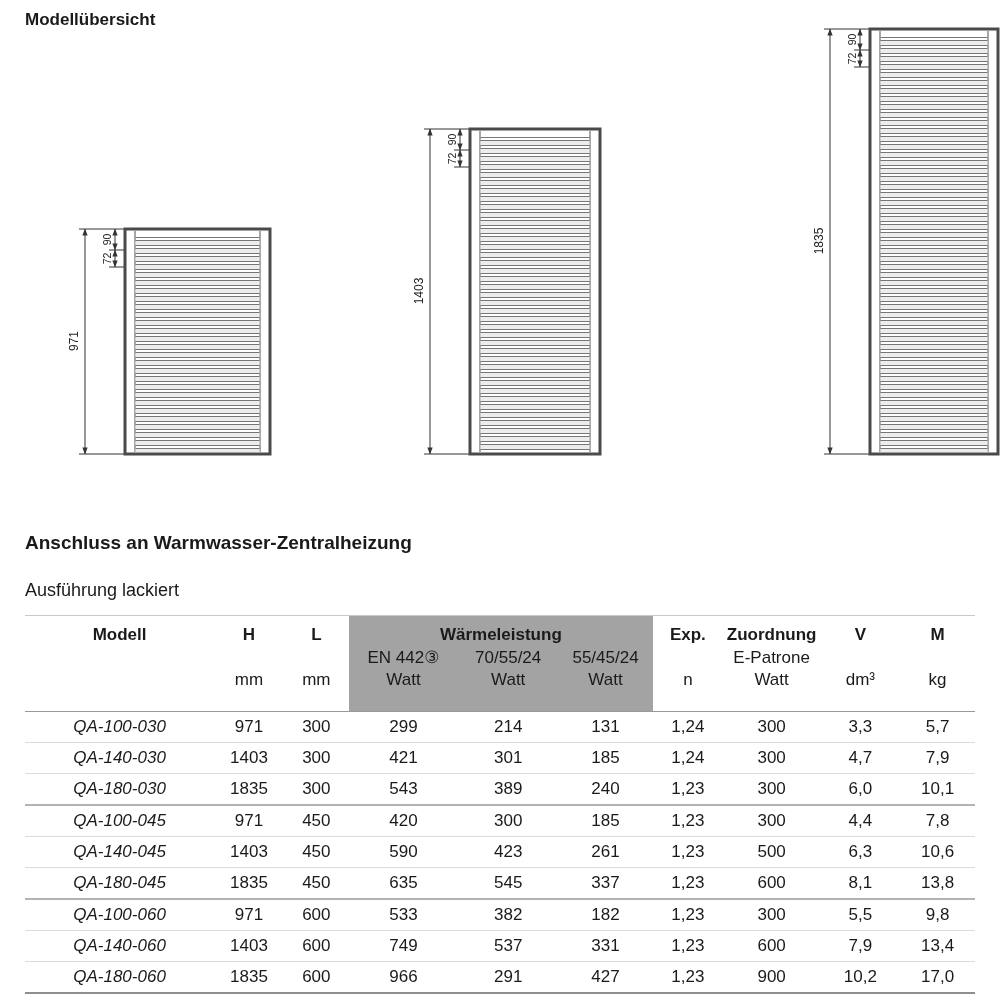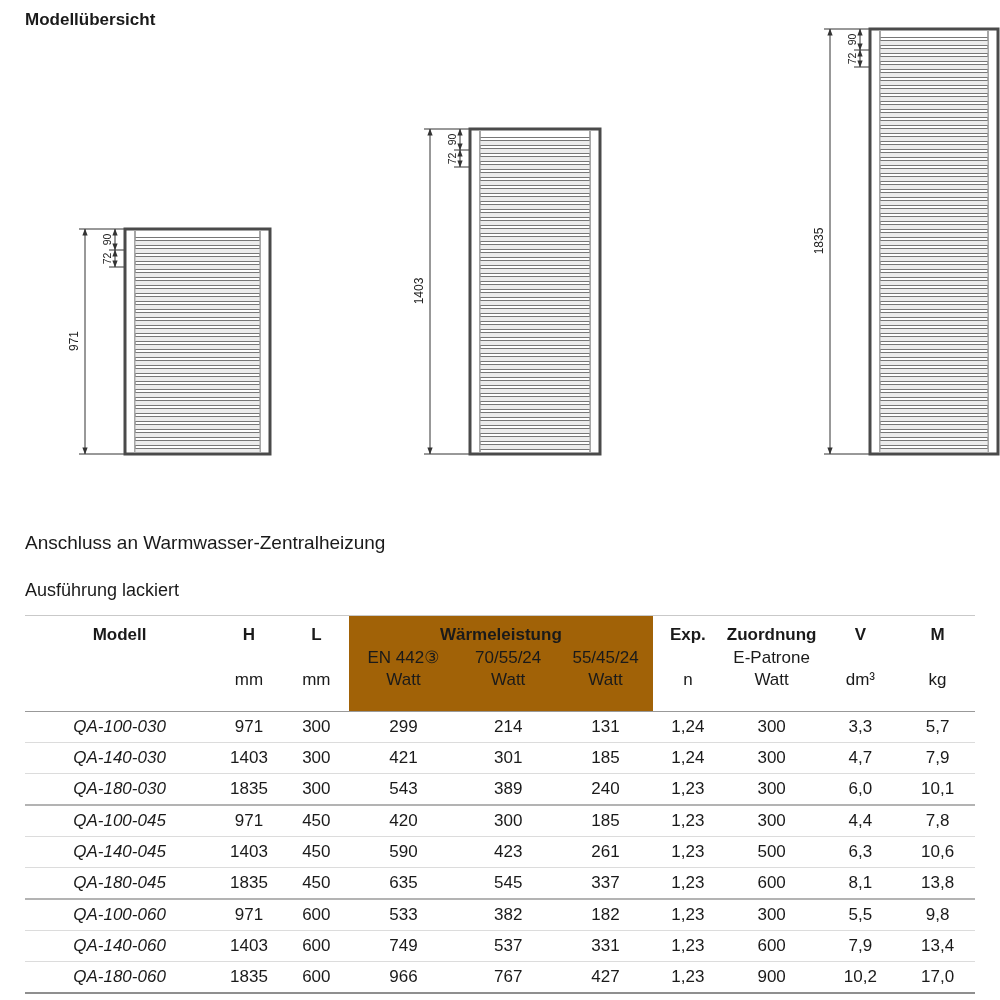--- a/index.html
+++ b/index.html
@@ -11,31 +11,31 @@
   .page-title{position:absolute;top:2px;left:0;font-size:17px;font-weight:bold;}
   .diagrams{position:absolute;bottom:0;left:0;display:flex;align-items:flex-end;}
   .d1{margin-left:40px;}
   .d2{margin-left:134px;}
   .d3{margin-left:204px;}
   svg text{font-family:"Liberation Sans", sans-serif;fill:#222;}
   .dim-label{font-size:12px;}
   .dim-label-sm{font-size:10.5px;}
 
   
-  .section-heading{font-size:19px;font-weight:normal;margin:72px 0 0 0;}
+  .section-heading{font-size:19px;font-weight:bold;margin:72px 0 0 0;}
   .section-subtitle{font-size:18px;font-weight:normal;margin:26px 0 0 0;}
 
   
   table.spec{border-collapse:collapse;width:950px;margin-top:14px;font-size:17px;
     border-top:1px solid #c9c9c9;border-bottom:2px solid #8f8f8f;}
   table.spec th, table.spec td{text-align:center;font-weight:normal;}
   thead{border-bottom:1px solid #999;}
   tr.head-1 th{font-weight:bold;padding:9px 4px 2px 4px;vertical-align:middle;}
   tr.head-2 th{padding:0 4px 20px 4px;vertical-align:bottom;line-height:22px;}
-  .shade{background:#a16207;}
+  .shade{background:#a3a3a3;}
   tbody td{padding:5px 4px;}
   tbody tr{border-top:1px solid #dcdcdc;}
   tbody tr:first-child{border-top:none;}
   tbody tr.group-start{border-top:2px solid #b3b3b3;}
   td.model{font-weight:bold;font-style:italic;}
 </style>
 </head>
 <body>
 
 <div class="page">
@@ -280,21 +280,21 @@
         <td>1,23</td>
         <td>600</td>
         <td>7,9</td>
         <td>13,4</td>
       </tr>
       <tr>
         <td class="model">QA-180-060</td>
         <td>1835</td>
         <td>600</td>
         <td>966</td>
-        <td>767</td>
+        <td>291</td>
         <td>427</td>
         <td>1,23</td>
         <td>900</td>
         <td>10,2</td>
         <td>17,0</td>
       </tr>
     </tbody>
   </table>
 
 </div>

